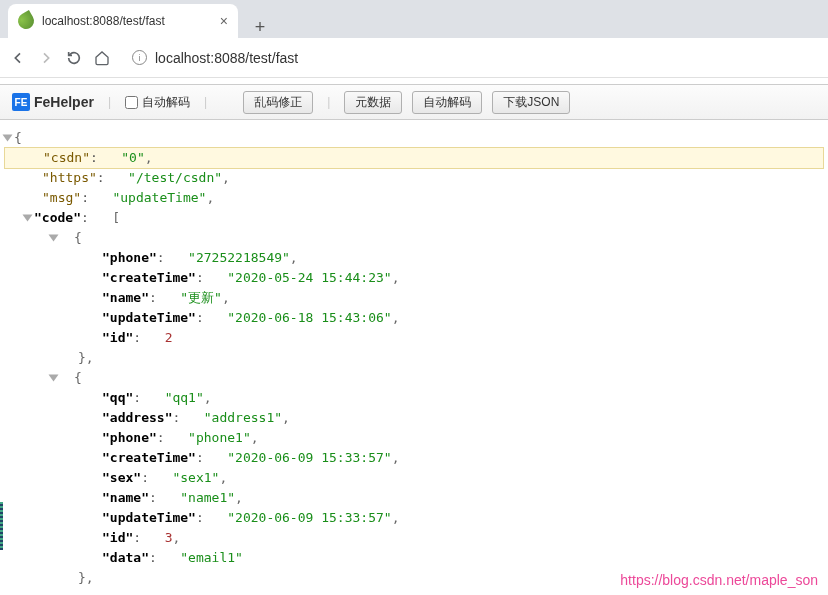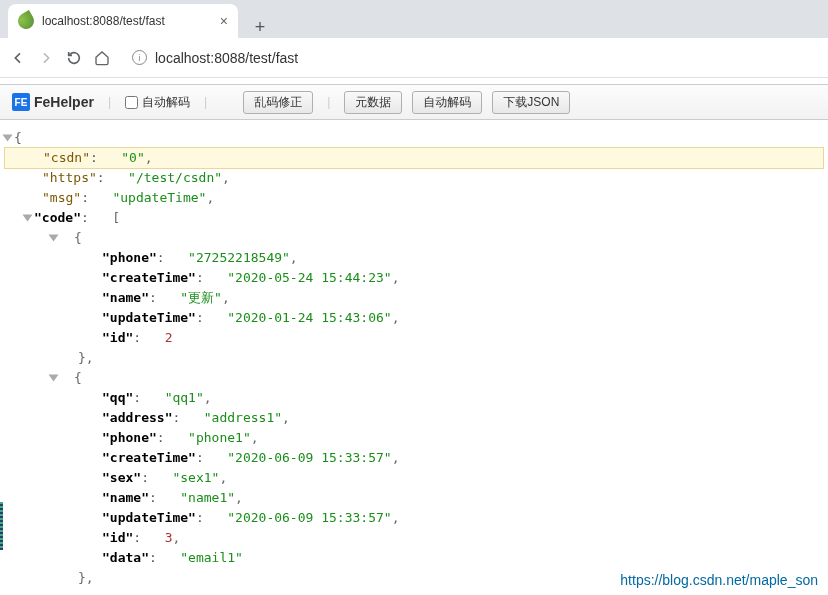--- a/index.html
+++ b/index.html
@@ -38,21 +38,21 @@
     .toggle.open { transform: rotate(90deg); border-left-color: #aaa; }
     .toggle-space { width: 10px; flex-shrink: 0; }
     .indent { display: inline-block; }
     .json-key { color: #7a5900; }
     .json-key.bold { color: #000; font-weight: bold; }
     .json-string { color: #1a8e1a; }
     .json-num { color: #a83232; }
     .json-colon { color: #555; }
     .json-punct { color: #666; }
     .highlight { background: #fff9e0; border: 1px solid #e8d898; margin: -1px 0; }
-    .watermark { position: absolute; bottom: 6px; right: 10px; color: #0369a1; font-size: 14px; font-family: Arial; pointer-events: none; }
+    .watermark { position: absolute; bottom: 6px; right: 10px; color: #ec4899; font-size: 14px; font-family: Arial; pointer-events: none; }
     .sidebar-marks { position: absolute; left: 0; top: 382px; width: 3px; height: 48px; background: repeating-linear-gradient(#4a8, #4a8 2px, #246 2px, #246 4px); }
   </style>
 </head>
 <body>
 
 <div class="browser-tabs">
   <div class="tab">
     <span class="tab-favicon"></span>
     <span class="tab-title">localhost:8088/test/fast</span>
     <span class="tab-close">×</span>
@@ -116,21 +116,21 @@
   <div class="line"><span class="toggle-space"></span><span class="indent" style="width:28px"></span><span class="json-key">"<span>https</span>"</span><span class="json-colon">:   </span><span class="json-string">"<span>/test/csdn</span>"</span><span class="json-punct">,</span></div>
 
   <div class="line"><span class="toggle-space"></span><span class="indent" style="width:28px"></span><span class="json-key">"<span>msg</span>"</span><span class="json-colon">:   </span><span class="json-string">"<span>updateTime</span>"</span><span class="json-punct">,</span></div>
 
   <div class="line"><span class="toggle open" style="margin-left:20px"></span><span class="json-key bold">"<span>code</span>"</span><span class="json-colon">:   </span><span class="json-punct">[</span></div>
 
   <div class="line"><span class="indent" style="width:46px"></span><span class="toggle open"></span><span class="indent" style="width:14px"></span><span class="json-punct">{</span></div>
   <div class="line"><span class="toggle-space"></span><span class="indent" style="width:88px"></span><span class="json-key bold">"<span>phone</span>"</span><span class="json-colon">:   </span><span class="json-string">"<span>27252218549</span>"</span><span class="json-punct">,</span></div>
   <div class="line"><span class="toggle-space"></span><span class="indent" style="width:88px"></span><span class="json-key bold">"<span>createTime</span>"</span><span class="json-colon">:   </span><span class="json-string">"<span>2020-05-24 15:44:23</span>"</span><span class="json-punct">,</span></div>
   <div class="line"><span class="toggle-space"></span><span class="indent" style="width:88px"></span><span class="json-key bold">"<span>name</span>"</span><span class="json-colon">:   </span><span class="json-string">"<span>更新</span>"</span><span class="json-punct">,</span></div>
-  <div class="line"><span class="toggle-space"></span><span class="indent" style="width:88px"></span><span class="json-key bold">"<span>updateTime</span>"</span><span class="json-colon">:   </span><span class="json-string">"<span>2020-01-24 15:43:06</span>"</span><span class="json-punct">,</span></div>
+  <div class="line"><span class="toggle-space"></span><span class="indent" style="width:88px"></span><span class="json-key bold">"<span>updateTime</span>"</span><span class="json-colon">:   </span><span class="json-string">"<span>2020-06-18 15:43:06</span>"</span><span class="json-punct">,</span></div>
   <div class="line"><span class="toggle-space"></span><span class="indent" style="width:88px"></span><span class="json-key bold">"<span>id</span>"</span><span class="json-colon">:   </span><span class="json-num">2</span></div>
   <div class="line"><span class="toggle-space"></span><span class="indent" style="width:64px"></span><span class="json-punct">},</span></div>
 
   <div class="line"><span class="indent" style="width:46px"></span><span class="toggle open"></span><span class="indent" style="width:14px"></span><span class="json-punct">{</span></div>
   <div class="line"><span class="toggle-space"></span><span class="indent" style="width:88px"></span><span class="json-key bold">"<span>qq</span>"</span><span class="json-colon">:   </span><span class="json-string">"<span>qq1</span>"</span><span class="json-punct">,</span></div>
   <div class="line"><span class="toggle-space"></span><span class="indent" style="width:88px"></span><span class="json-key bold">"<span>address</span>"</span><span class="json-colon">:   </span><span class="json-string">"<span>address1</span>"</span><span class="json-punct">,</span></div>
   <div class="line"><span class="toggle-space"></span><span class="indent" style="width:88px"></span><span class="json-key bold">"<span>phone</span>"</span><span class="json-colon">:   </span><span class="json-string">"<span>phone1</span>"</span><span class="json-punct">,</span></div>
   <div class="line"><span class="toggle-space"></span><span class="indent" style="width:88px"></span><span class="json-key bold">"<span>createTime</span>"</span><span class="json-colon">:   </span><span class="json-string">"<span>2020-06-09 15:33:57</span>"</span><span class="json-punct">,</span></div>
   <div class="line"><span class="toggle-space"></span><span class="indent" style="width:88px"></span><span class="json-key bold">"<span>sex</span>"</span><span class="json-colon">:   </span><span class="json-string">"<span>sex1</span>"</span><span class="json-punct">,</span></div>
   <div class="line"><span class="toggle-space"></span><span class="indent" style="width:88px"></span><span class="json-key bold">"<span>name</span>"</span><span class="json-colon">:   </span><span class="json-string">"<span>name1</span>"</span><span class="json-punct">,</span></div>

